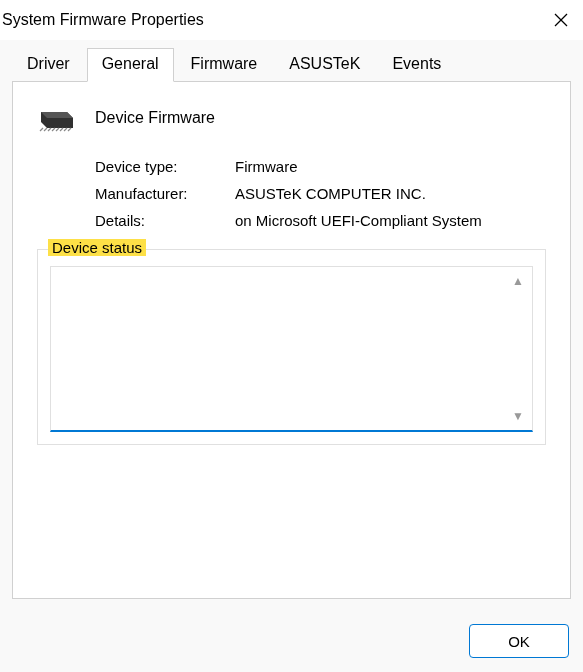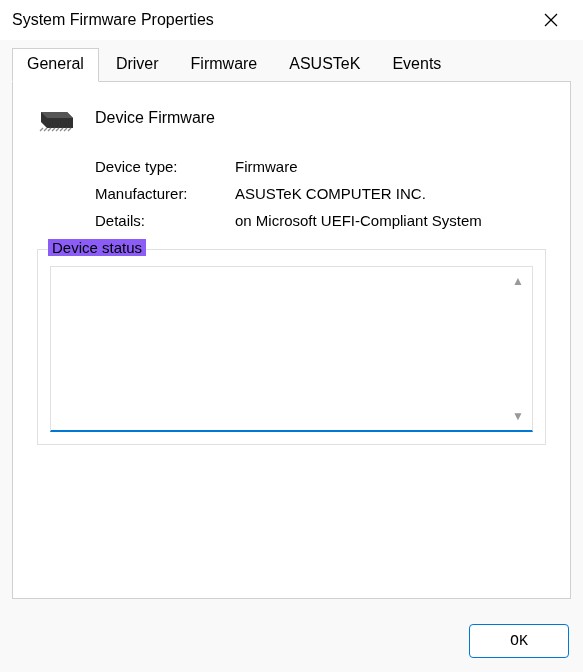--- a/index.html
+++ b/index.html
@@ -11,21 +11,21 @@
     font-family: "Segoe UI", Tahoma, sans-serif;
     font-size: 15px;
     color: #000;
     position: relative;
   }
   .titlebar {
     background: #fff;
     height: 40px;
     display: flex;
     align-items: center;
-    padding: 0 12px;
+    padding: 0 2px;
     justify-content: space-between;
   }
   .titlebar .title { font-size: 16px; }
   .close-btn {
     width: 40px; height: 40px;
     display: flex; align-items: center; justify-content: center;
     font-size: 18px;
     cursor: pointer;
   }
   .close-btn svg { width: 14px; height: 14px; }
@@ -76,21 +76,21 @@
   .fieldset {
     position: relative;
     border: 1px solid #e0e0e0;
     padding: 16px 12px 12px 12px;
     margin-top: 10px;
   }
   .fieldset .legend {
     position: absolute;
     top: -11px;
     left: 10px;
-    background: #8b5cf6;
+    background: #fde047;
     padding: 0 4px;
     font-size: 15px;
   }
   .status-box {
     border: 1px solid #e0e0e0;
     border-bottom: 2px solid #0078d4;
     height: 166px;
     padding: 10px 28px 10px 10px;
     font-size: 15px;
     position: relative;
@@ -118,40 +118,39 @@
     min-width: 100px;
     height: 34px;
     background: #fff;
     border: 1px solid #c8c8c8;
     border-radius: 4px;
     font-size: 15px;
     cursor: pointer;
     display: flex;
     align-items: center;
     justify-content: center;
-    font-family: Liberation Mono, monospace;
   }
   .btn.primary { border: 1.5px solid #0078d4; }
 </style>
 </head>
 <body>
 
 <div class="titlebar">
   <span class="title">System Firmware Properties</span>
   <div class="close-btn">
     <svg viewBox="0 0 14 14">
       <line x1="1" y1="1" x2="13" y2="13" stroke="#000" stroke-width="1.2"></line>
       <line x1="13" y1="1" x2="1" y2="13" stroke="#000" stroke-width="1.2"></line>
     </svg>
   </div>
 </div>
 
 <div class="tabs">
+  <div class="tab">Driver</div>
   <div class="tab active">General</div>
-  <div class="tab">Driver</div>
   <div class="tab">Firmware</div>
   <div class="tab">ASUSTeK</div>
   <div class="tab">Events</div>
 </div>
 
 <div class="tab-panel">
 
   <div class="device-header">
     <svg class="chip-icon" viewBox="0 0 40 28">
       <polygon points="4,8 30,8 36,14 36,24 10,24 4,18" fill="#303030"></polygon>

